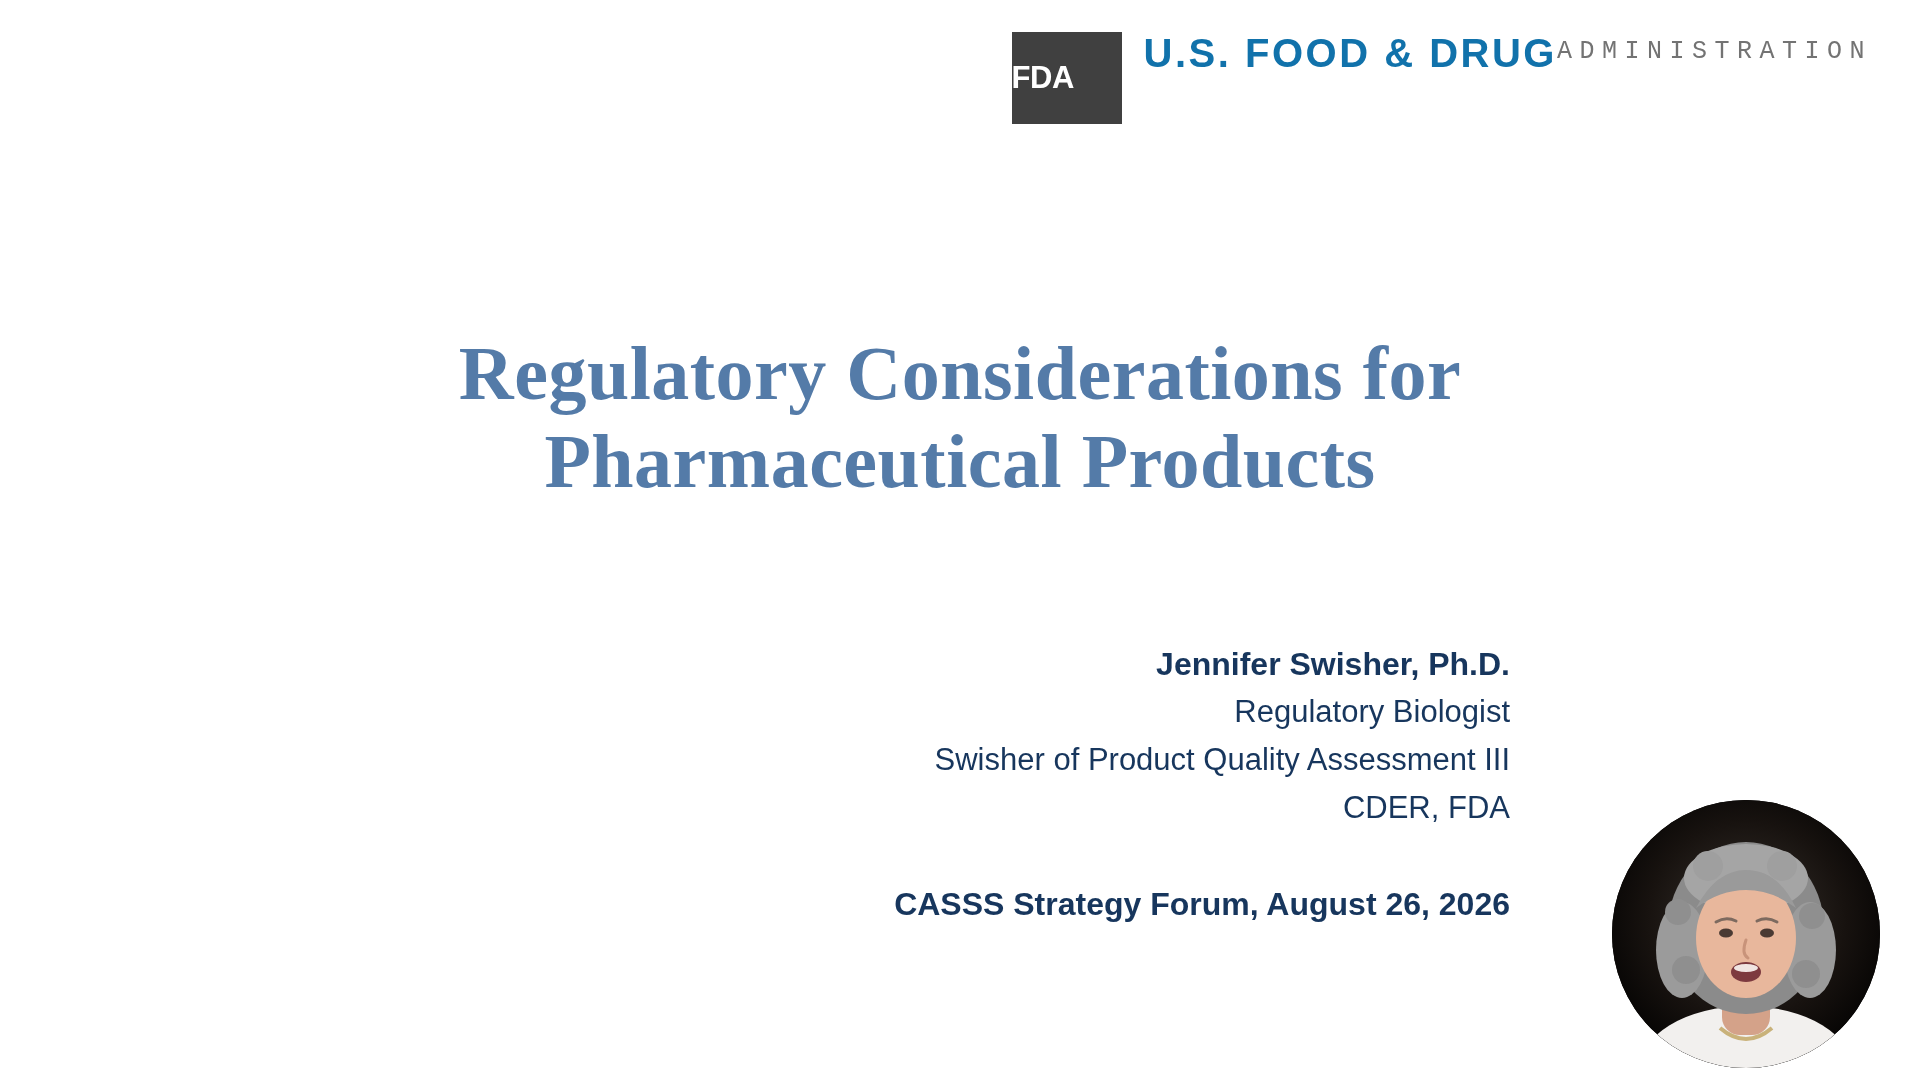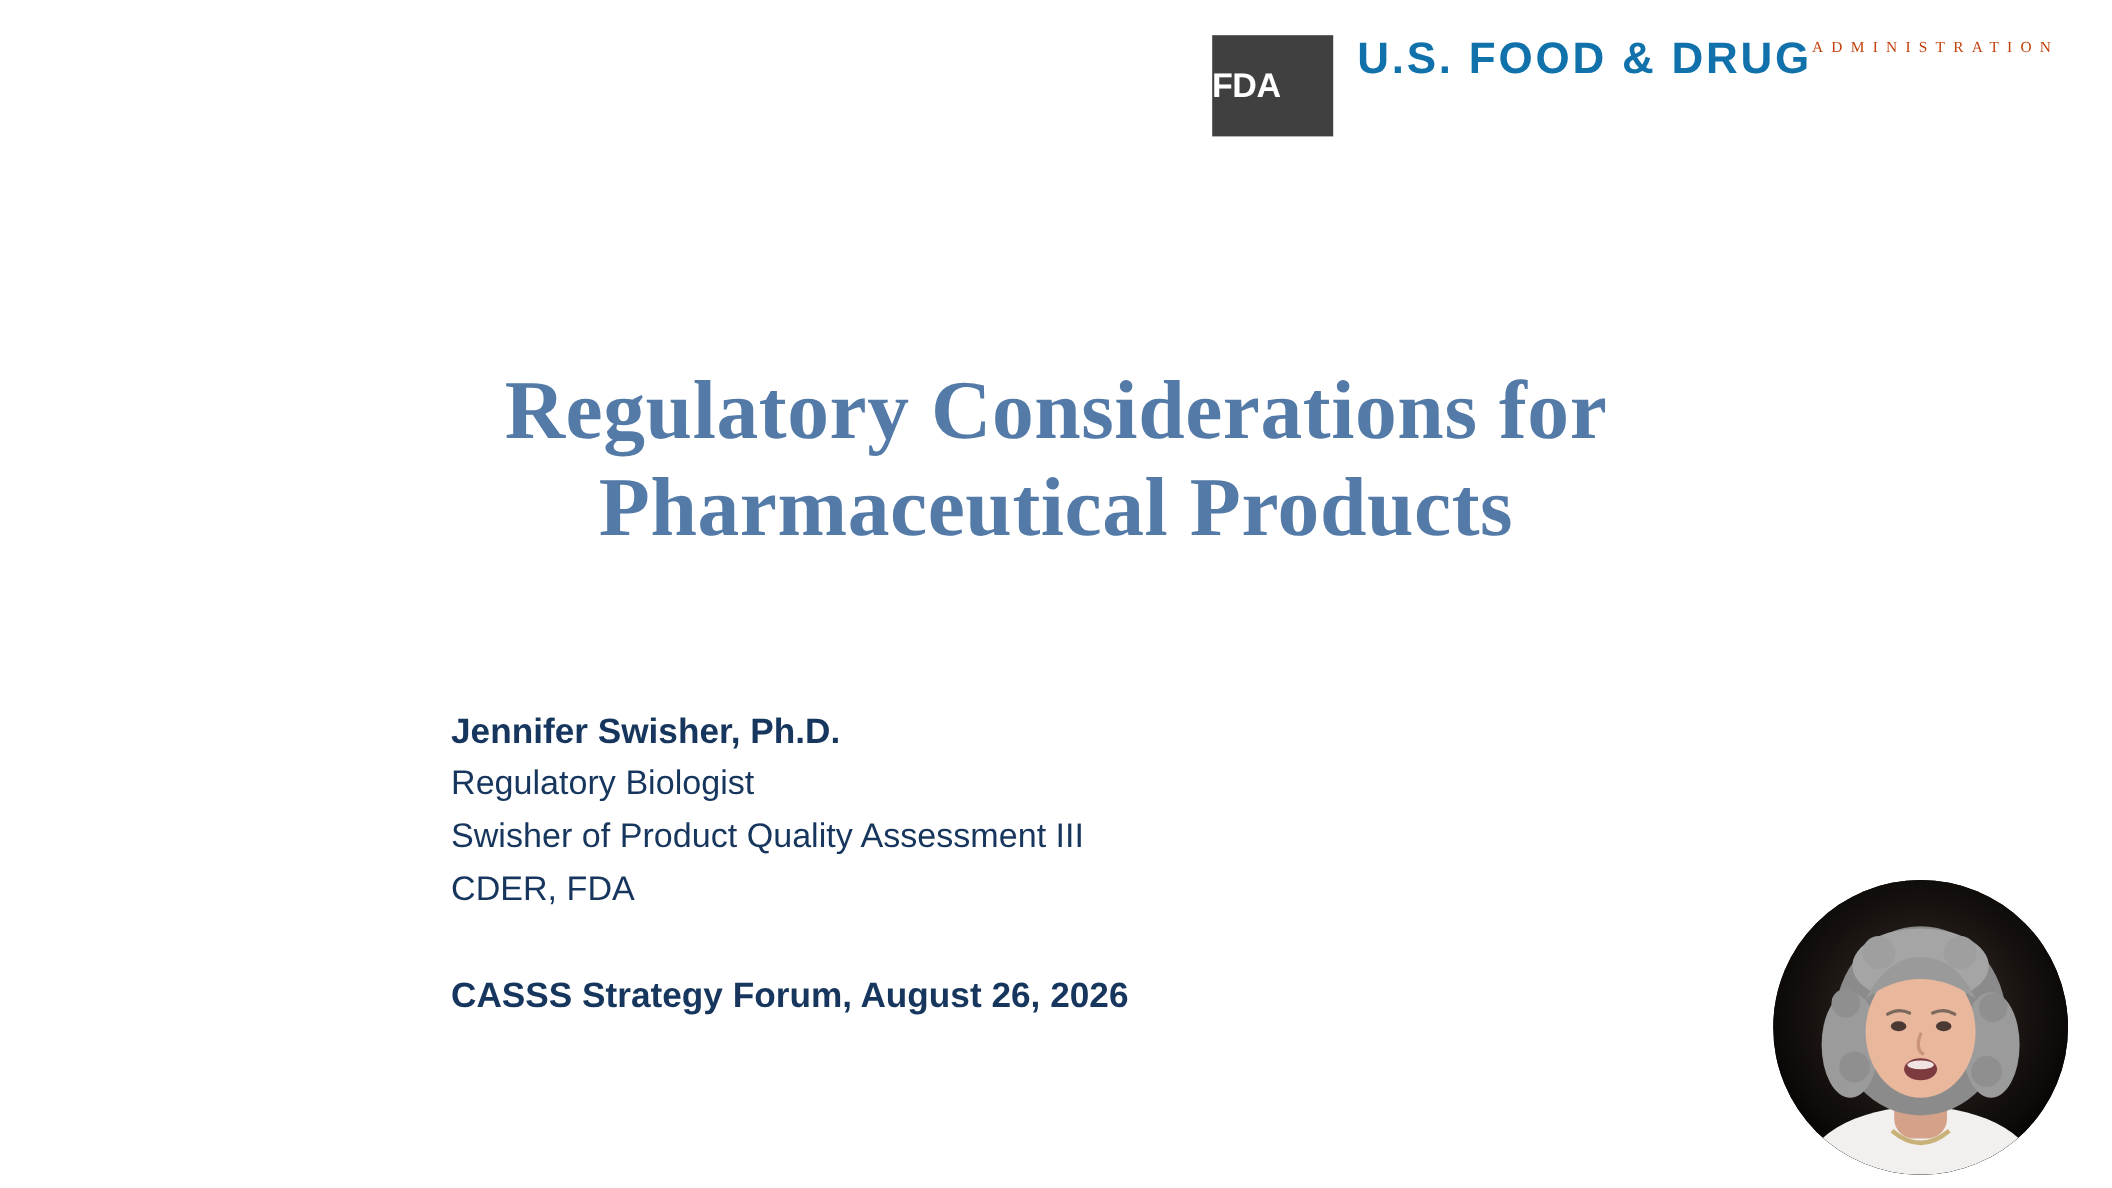--- a/index.html
+++ b/index.html
@@ -52,26 +52,26 @@
   }
   .fda-line1 {
     color: #1172ab;
     font-weight: bold;
     font-size: 40px;
     letter-spacing: 2.5px;
     line-height: 1.05;
     font-family: "Liberation Sans", sans-serif;
   }
   .fda-line2 {
-    color: #c2410c;
-    font-size: 14px;
+    color: #737373;
+    font-size: 25px;
     letter-spacing: 7.5px;
     line-height: 1.4;
     margin-top: 2px;
-    font-family: Liberation Serif, serif;
+    font-family: Liberation Mono, monospace;
   }
 
   
   .title {
     position: absolute;
     top: 278px;
     left: 50%;
     transform: translateX(-50%);
     width: 1320px;
     text-align: center;
@@ -83,21 +83,21 @@
     letter-spacing: 0.5px;
   }
 
   
   .presenter {
     position: absolute;
     top: 640px;
     left: 50%;
     transform: translateX(-50%);
     width: 1100px;
-    text-align: left;
+    text-align: right;
     color: #17365d;
     font-size: 31px;
     line-height: 48px;
   }
   .presenter .name {
     font-weight: bold;
     font-size: 32px;
   }
   .presenter .role,
   .presenter .office1,

